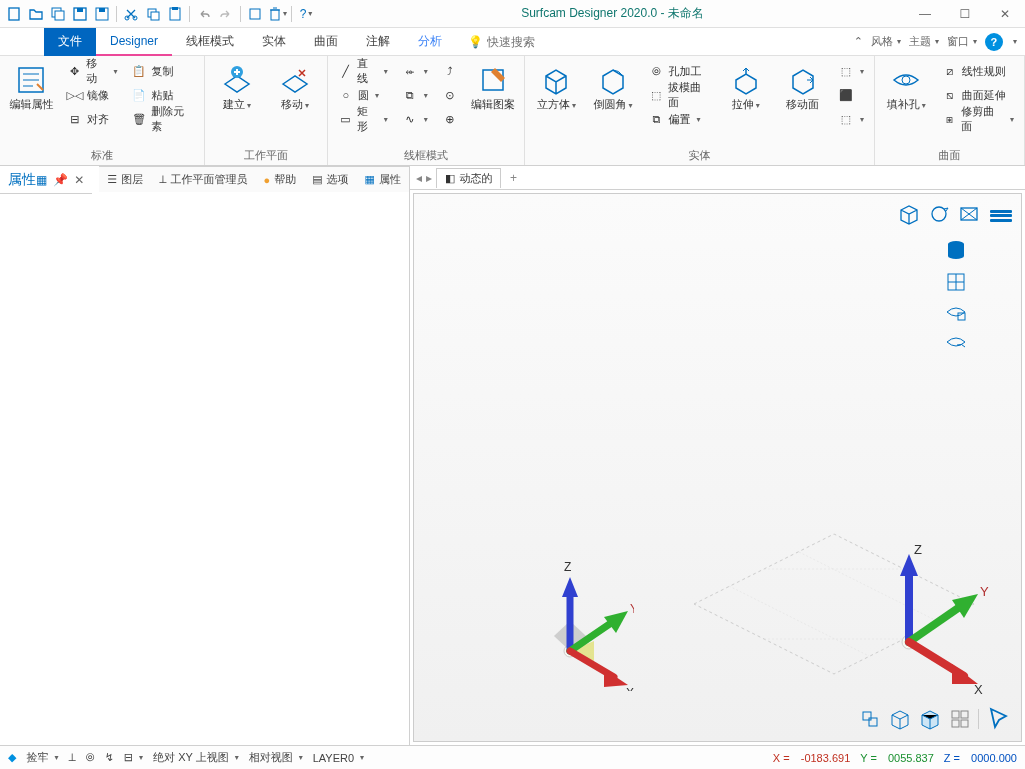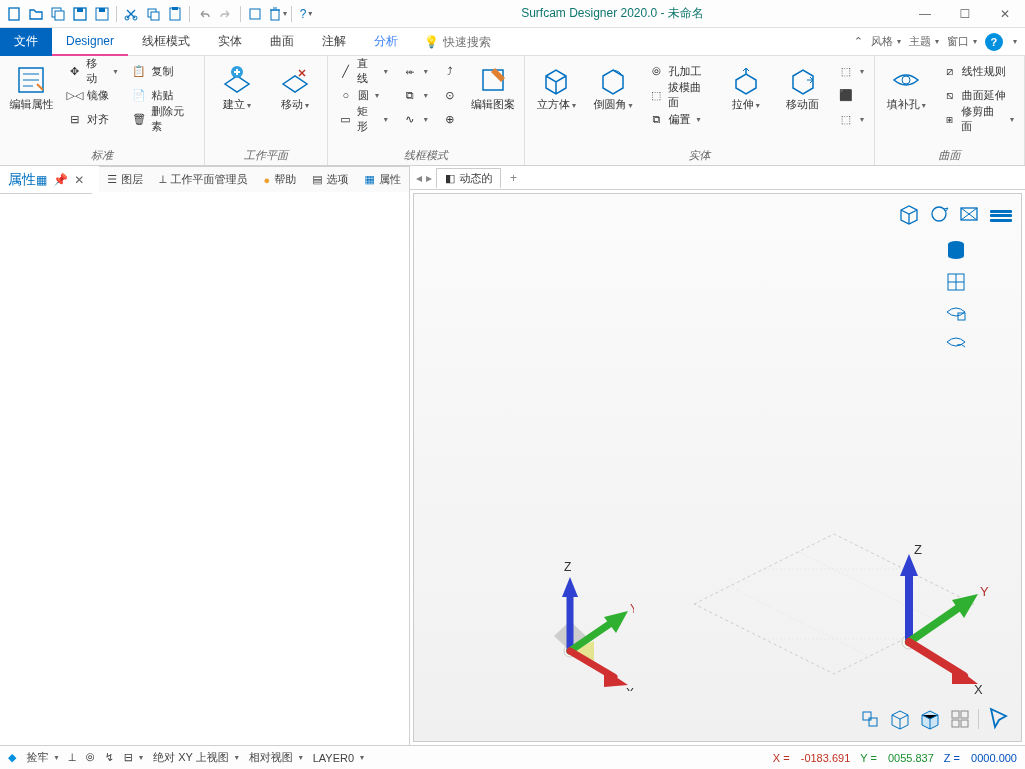--- a/index.html
+++ b/index.html
@@ -6,33 +6,33 @@
 body { width: 1025px; height: 769px; background: #fff; overflow: hidden; font-size: 12px; color: #333; }
 .titlebar { height: 28px; display: flex; align-items: center; border-bottom: 1px solid #e0e0e0; background: #fdfdfd; }
 .qat { display: flex; align-items: center; padding: 0 4px; gap: 2px; }
 .qat-btn { width: 20px; height: 20px; display: flex; align-items: center; justify-content: center; cursor: pointer; }
 .qat-sep { width: 1px; height: 16px; background: #ccc; margin: 0 2px; }
 .title-text { flex: 1; text-align: center; color: #0f766e; font-size: 12px; }
 .win-controls { display: flex; }
 .win-btn { width: 40px; height: 26px; display: flex; align-items: center; justify-content: center; color: #666; cursor: pointer; }
 
 .menubar { height: 28px; display: flex; align-items: center; border-bottom: 1px solid #e0e0e0; background: #fff; }
-.file-tab { background: #0066c0; color: #fff; padding: 6px 14px; height: 28px; display: flex; align-items: center; }
+.file-tab { background: #0066c0; color: #fff; padding: 6px 14px; height: 28px; display: flex; align-items: center; margin-left: 44px; }
 .menu-tab { padding: 6px 14px; cursor: pointer; color: #444; }
 .menu-tab.active { color: #0066c0; border-bottom: 2px solid #ec4899; }
 .menu-tab.analysis { color: #3b82f6; }
 .menu-right { margin-left: auto; display: flex; align-items: center; gap: 8px; padding-right: 8px; color: #666; }
 .right-item { display: flex; align-items: center; gap: 2px; cursor: pointer; font-size: 11px; }
 .quick-search { display: flex; align-items: center; gap: 4px; color: #999; margin-left: 12px; }
 .search-input { border: none; outline: none; font-size: 12px; width: 80px; color: #999; }
 
 .ribbon { height: 110px; display: flex; border-bottom: 1px solid #d0d0d0; background: #fafafa; }
 .ribbon-group { border-right: 1px solid #e0e0e0; display: flex; flex-direction: column; padding: 4px 6px 0; }
 .group-body { flex: 1; display: flex; align-items: flex-start; gap: 6px; }
-.group-label { text-align: center; font-size: 11px; color: #666; padding: 2px 0; font-style: italic; }
+.group-label { text-align: center; font-size: 11px; color: #666; padding: 2px 0; }
 .big-btn { display: flex; flex-direction: column; align-items: center; justify-content: center; width: 52px; padding: 4px 2px; cursor: pointer; gap: 2px; }
 .big-btn-icon { width: 32px; height: 32px; display: flex; align-items: center; justify-content: center; }
 .big-btn-label { font-size: 11px; text-align: center; line-height: 1.2; }
 .small-col { display: flex; flex-direction: column; gap: 2px; justify-content: center; }
 .small-btn { display: flex; align-items: center; gap: 4px; padding: 2px 4px; cursor: pointer; font-size: 11px; height: 22px; }
 .small-icon { width: 16px; height: 16px; display: flex; align-items: center; justify-content: center; }
 .dd { font-size: 8px; color: #666; margin-left: 2px; }
 
 .main-area { display: flex; height: 579px; }
 .side-panel { width: 410px; border-right: 1px solid #d0d0d0; display: flex; flex-direction: row; background: #fff; }

